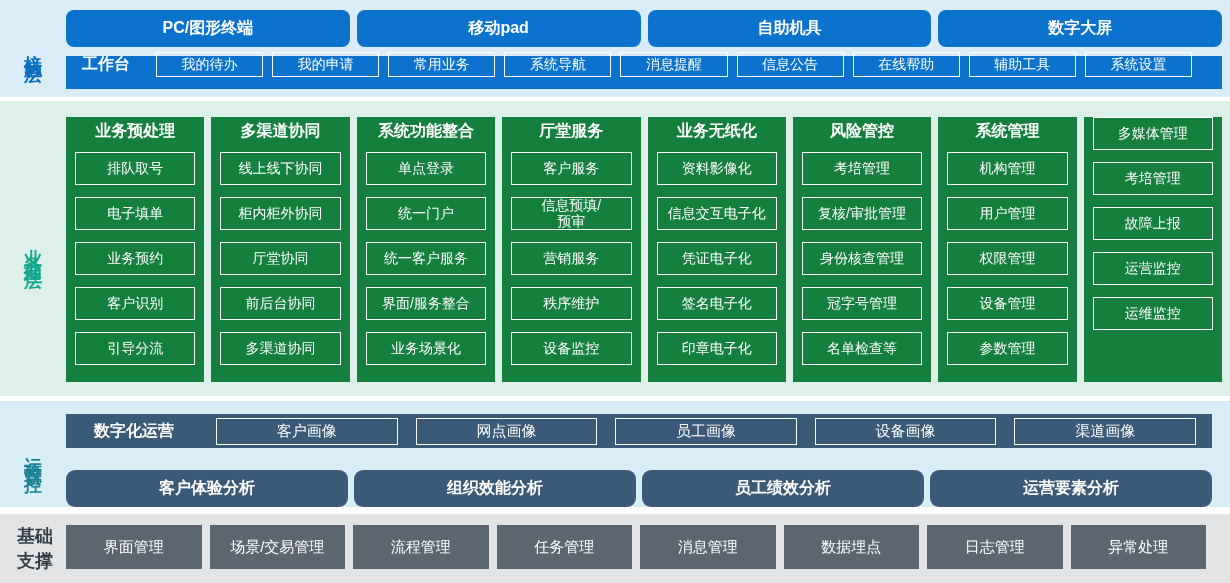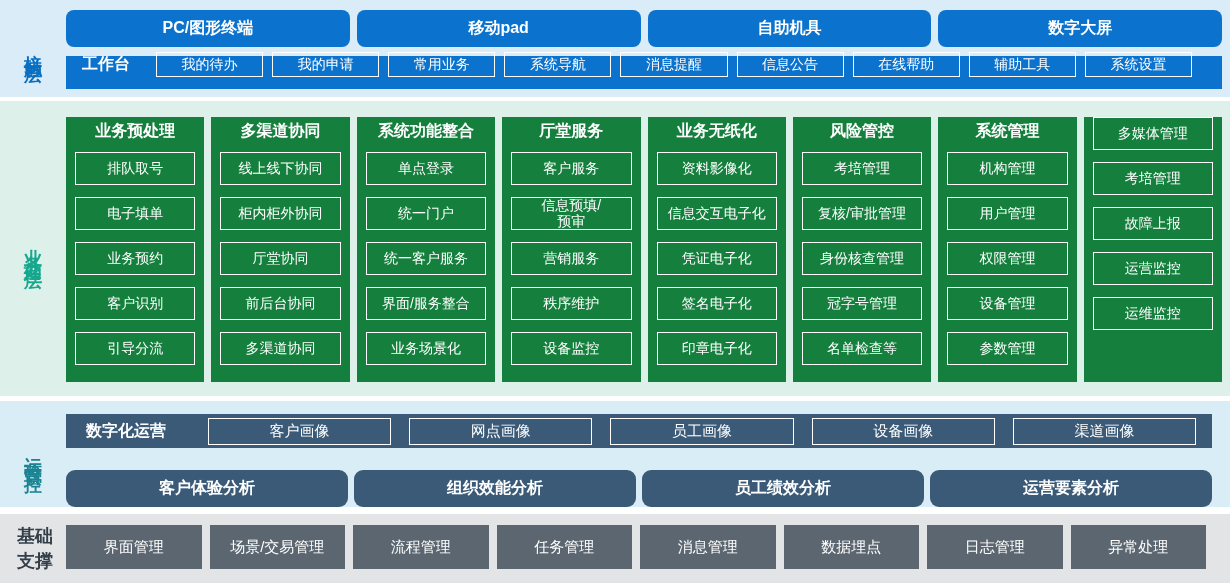--- a/index.html
+++ b/index.html
@@ -34,21 +34,21 @@
   .col-title{color:#fff;font-weight:bold;font-size:16px;text-align:center;line-height:28px;
              margin-bottom:7px;white-space:nowrap}
   .col-items{display:flex;flex-direction:column;gap:12px;flex:1}
   .col-item{height:33px;border:1px solid #fff;background:transparent;color:#fff;font-size:14px;
             display:flex;align-items:center;justify-content:center;text-align:center;
             line-height:1.12;white-space:pre-line;font-family:inherit;cursor:pointer;padding:0 2px}
 
   
   .sec-operations{height:106px;background:#d8edf5;margin-bottom:7px}
   .ops-body{flex:1;padding:13px 18px 0 0;display:flex;flex-direction:column}
-  .digital-bar{height:37px;background:#3a5a78;display:flex;align-items:center;padding:0 16px 0 20px}
+  .digital-bar{height:37px;background:#3a5a78;display:flex;align-items:center;padding:0 16px 0 28px}
   .digital-label{color:#fff;font-weight:bold;font-size:16px;margin-right:42px;white-space:nowrap}
   .digital-items{flex:1;display:flex;gap:18px}
   .digital-items .outline-btn{height:27px;font-size:15px}
   .analysis-row{margin-top:22px;display:flex;gap:6px;height:40px}
   .analysis-btn{flex:1;background:#3a5a78;border:none;border-radius:9px;color:#fff;
                 font-weight:bold;font-size:16px;font-family:inherit;cursor:pointer}
 
   
   .sec-foundation{height:69px;background:#e2e4e5}
   .fnd-body{flex:1;padding:11px 24px 0 0;display:flex;gap:8px}

